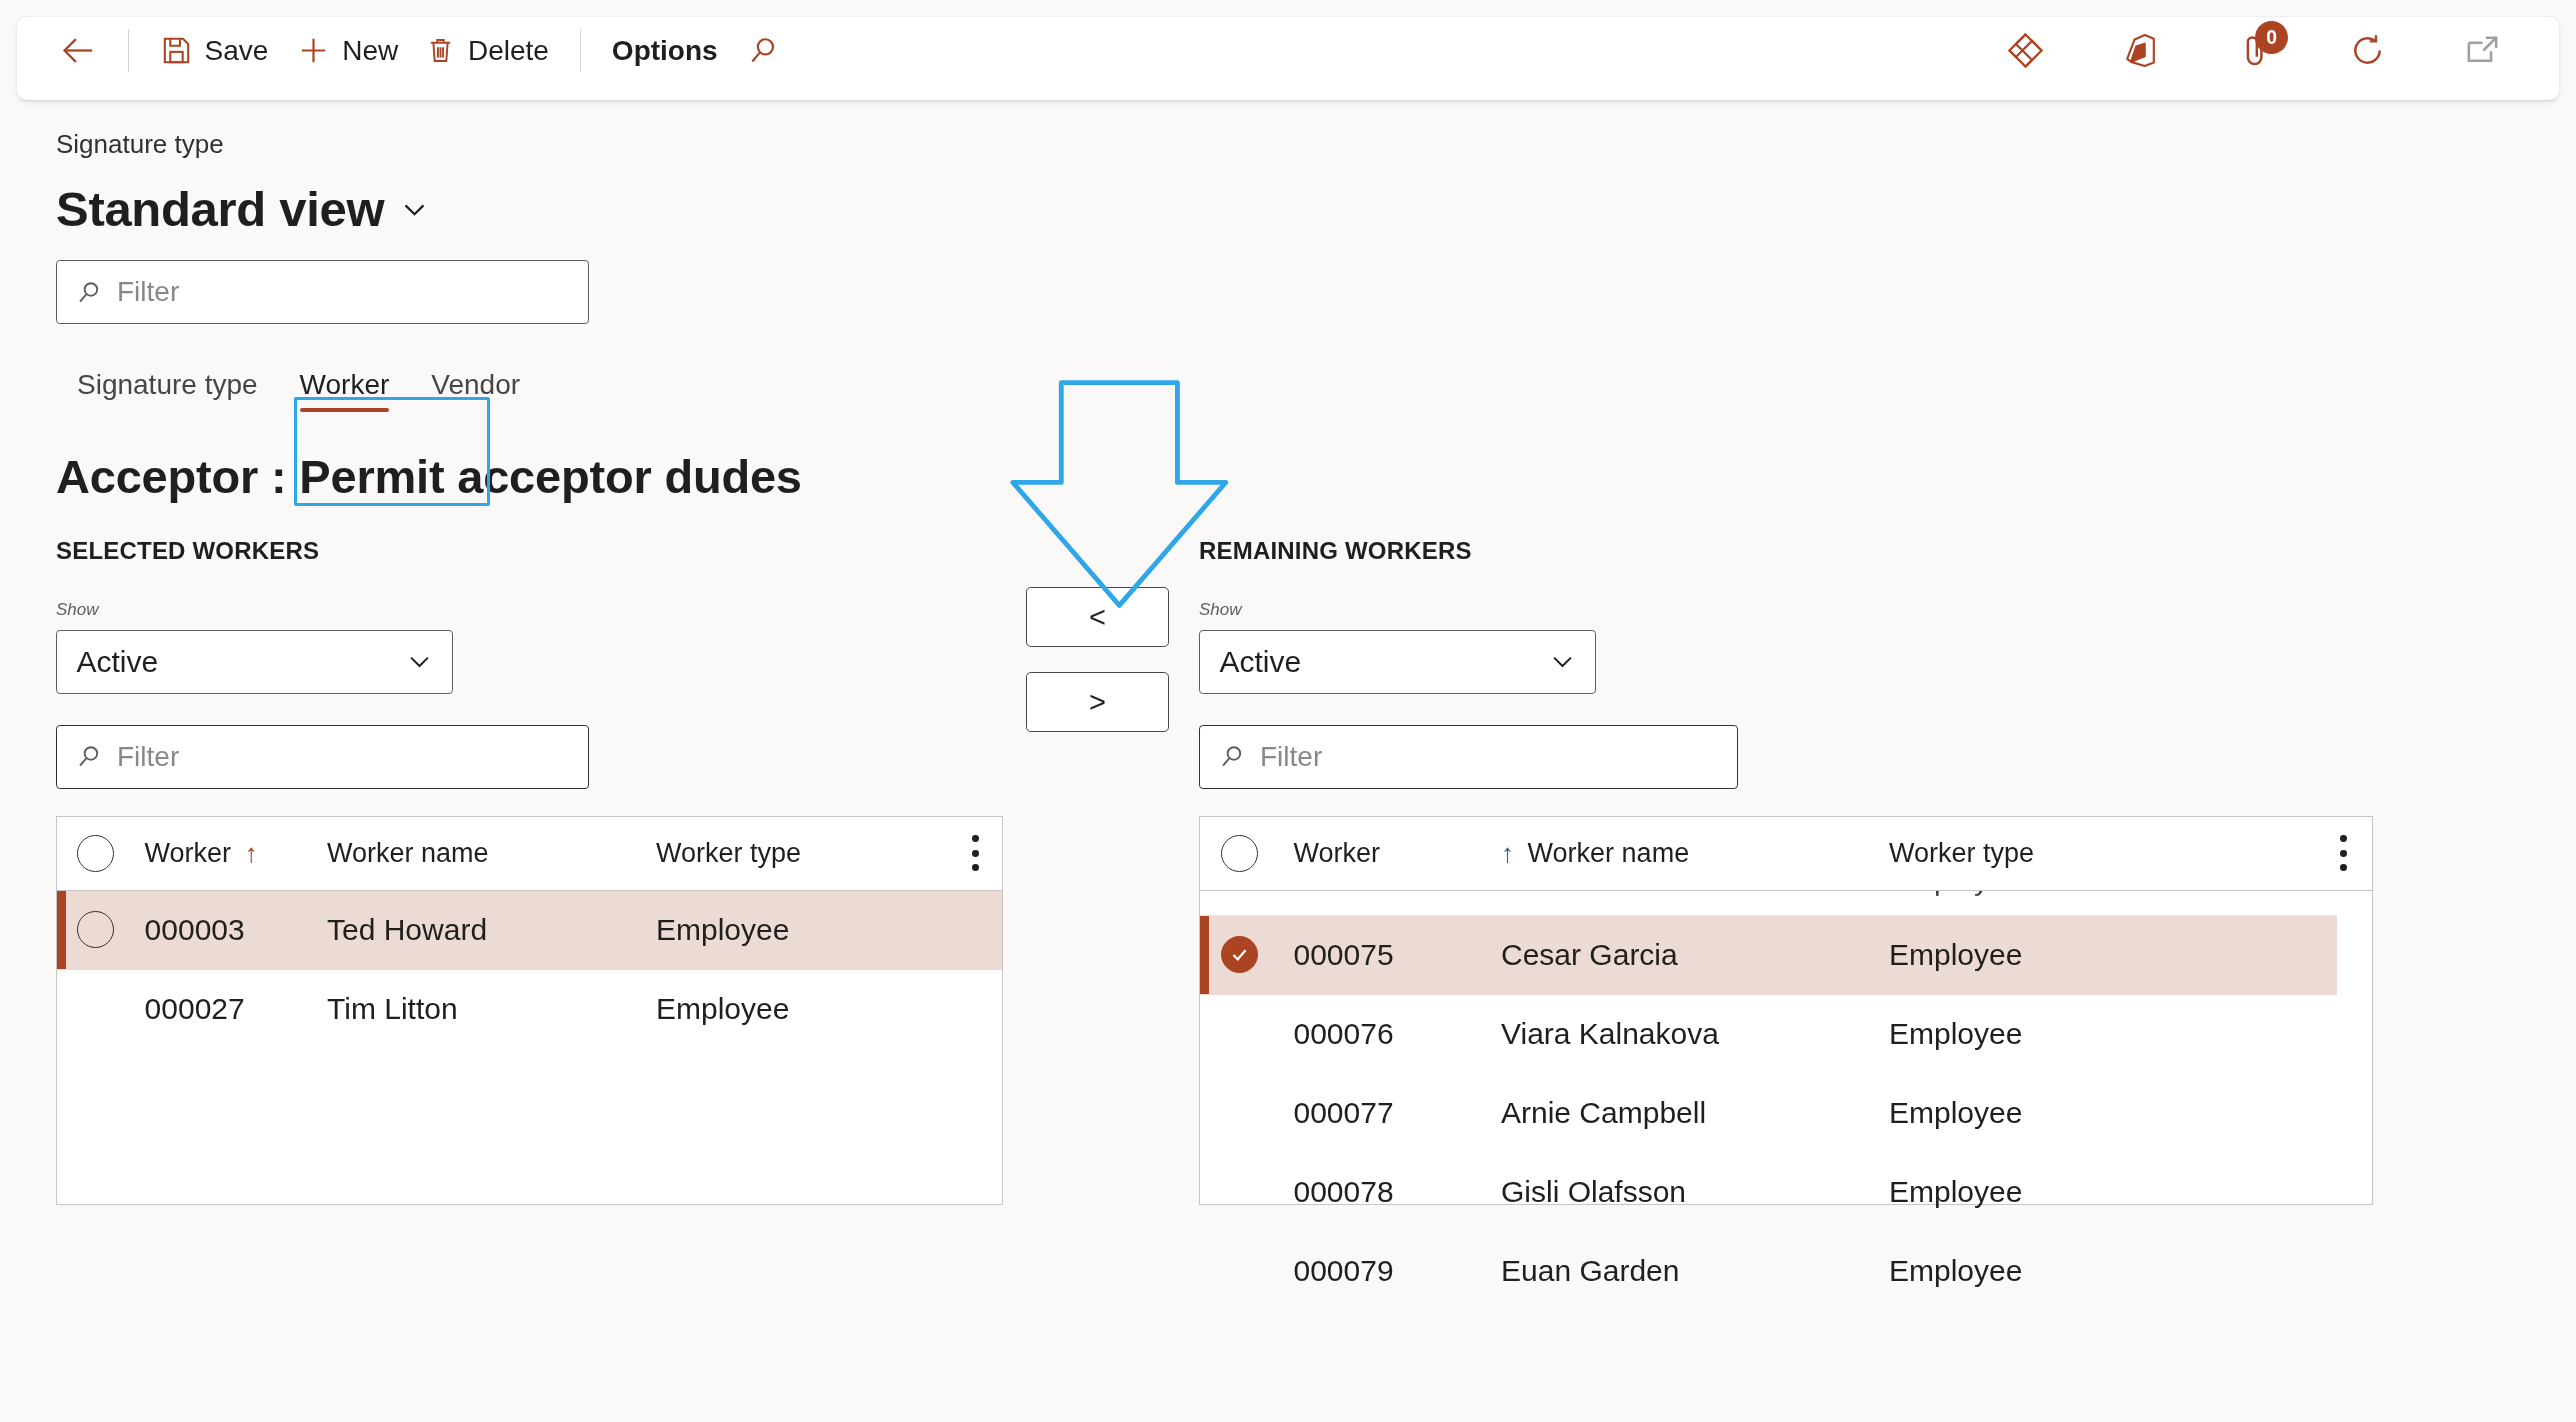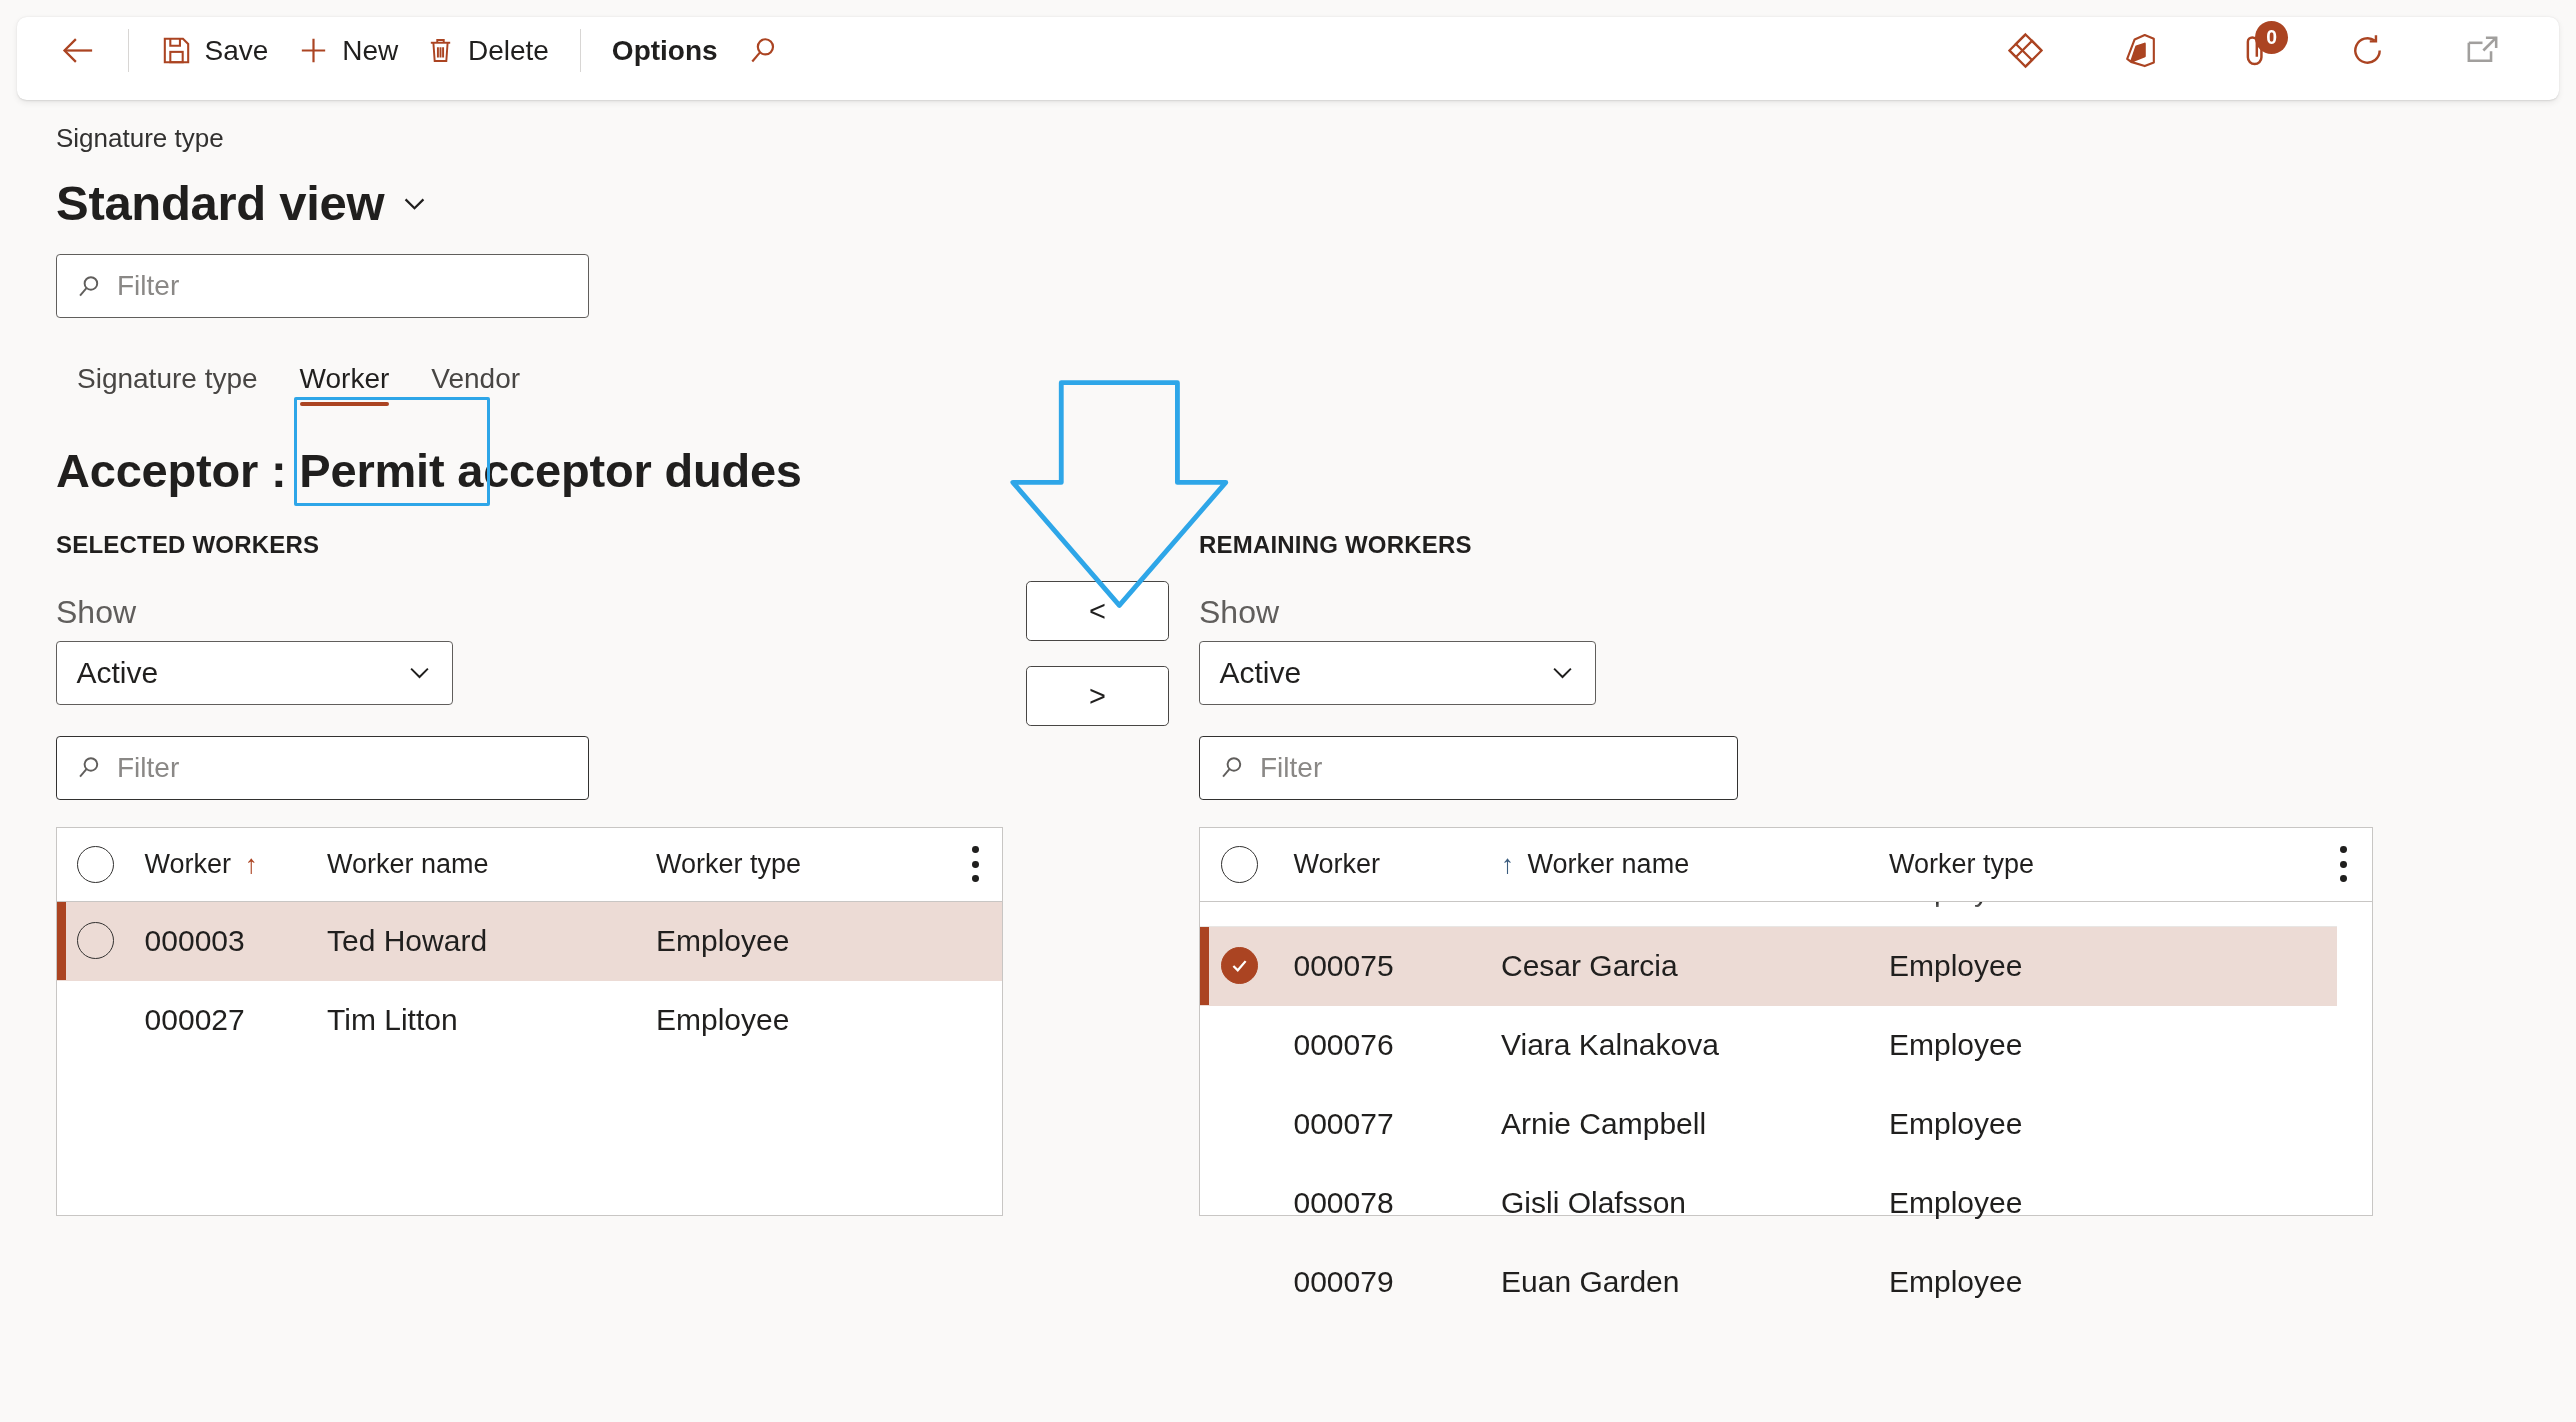--- a/index.html
+++ b/index.html
@@ -40,21 +40,21 @@
   .badge {
     position: absolute; top: -11.6px; right: -15.5px;
     min-width: 33px; height: 33px; border-radius: 16.5px;
     background: #ab4422; color: #fff;
     font-size: 19.4px; font-weight: 600;
     display: flex; align-items: center; justify-content: center;
     padding: 0 6.8px;
   }
 
   
-  .page { padding: 23px 0 0 56px; position: relative; }
+  .page { padding: 29px 0 0 56px; position: relative; }
 
   .crumb { font-size: 26px; color: #323130; margin-bottom: 21px; }
 
   .viewline { display: flex; align-items: center; gap: 13.6px; margin-bottom: 23px; cursor: pointer; width: fit-content; }
   .viewname { font-size: 49px; font-weight: 700; color: #201f1e; letter-spacing: -0.3px; }
 
   .topfilter {
     width: 533px; height: 64px; background: #fff;
     border: 1px solid #605e5c; border-radius: 3.9px;
     display: flex; align-items: center; gap: 13.6px; padding: 0 17.4px;
@@ -77,21 +77,21 @@
 
   .pagetitle { font-size: 47px; font-weight: 700; color: #201f1e; margin: 13.6px 0 33px 0; letter-spacing: -0.2px; }
 
   
   .panels { display: flex; align-items: flex-start; }
   .panel-left { width: 940px; }
   .mid { width: 203px; display: flex; flex-direction: column; align-items: center; padding-top: 50px; }
   .panel-right { width: 1376px; }
 
   .grouphead { font-size: 24px; font-weight: 700; color: #201f1e; letter-spacing: 0.2px; margin-bottom: 35px; }
-  .fieldlabel { font-size: 32px; color: #605e5c; margin-bottom: 9.7px; }
+  .fieldlabel { font-size: 17px; color: #605e5c; margin-bottom: 9.7px; font-style: italic; }
 
   .selectbox {
     height: 64px; background: #fff; border: 1px solid #605e5c; border-radius: 3.9px;
     display: flex; align-items: center; justify-content: space-between;
     padding: 0 17.4px 0 19.4px; font-size: 30px; color: #201f1e; cursor: pointer;
     margin-bottom: 31px;
   }
   .selw-l { width: 397px; }
   .selw-r { width: 397px; }
 

